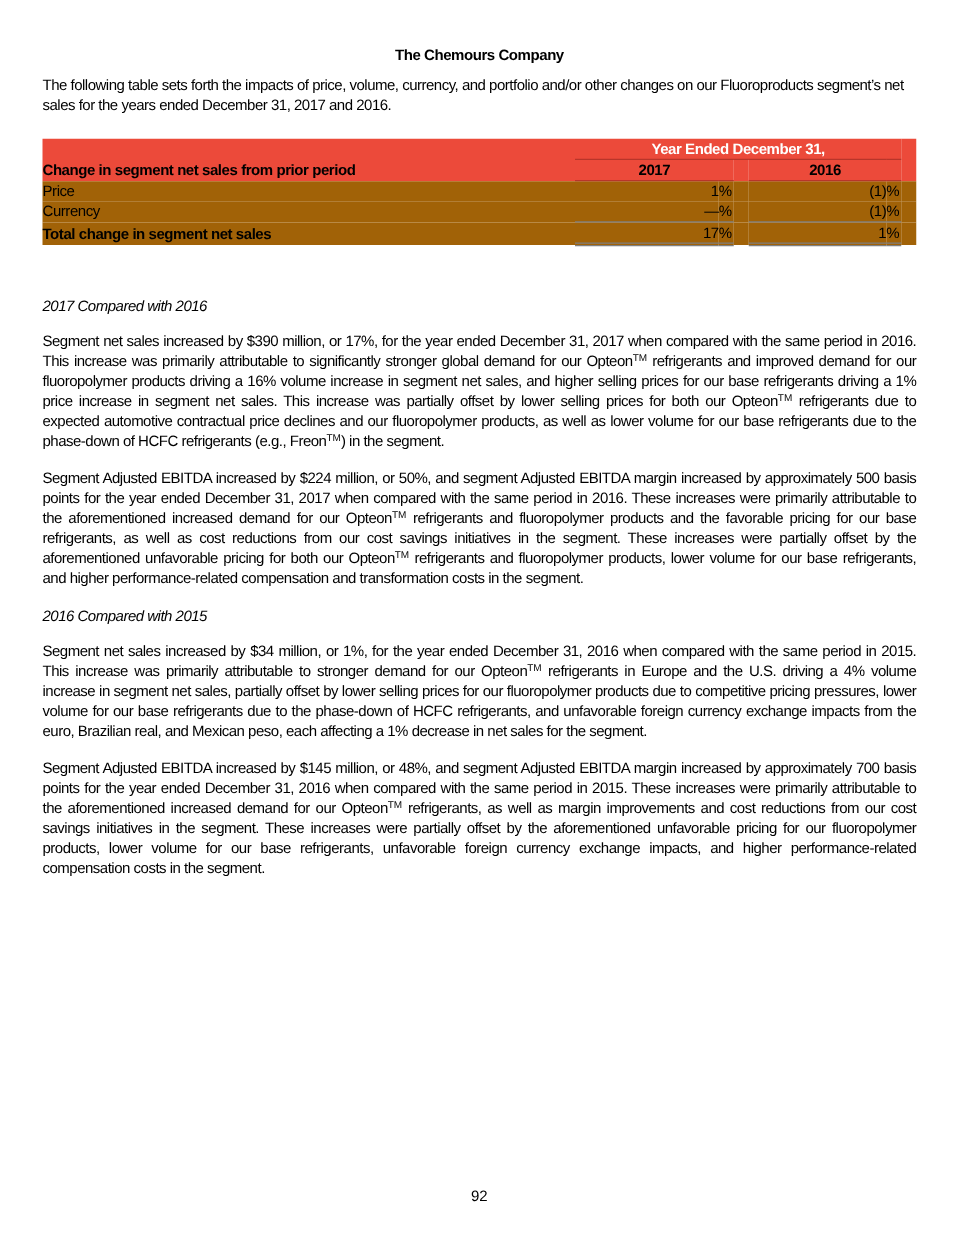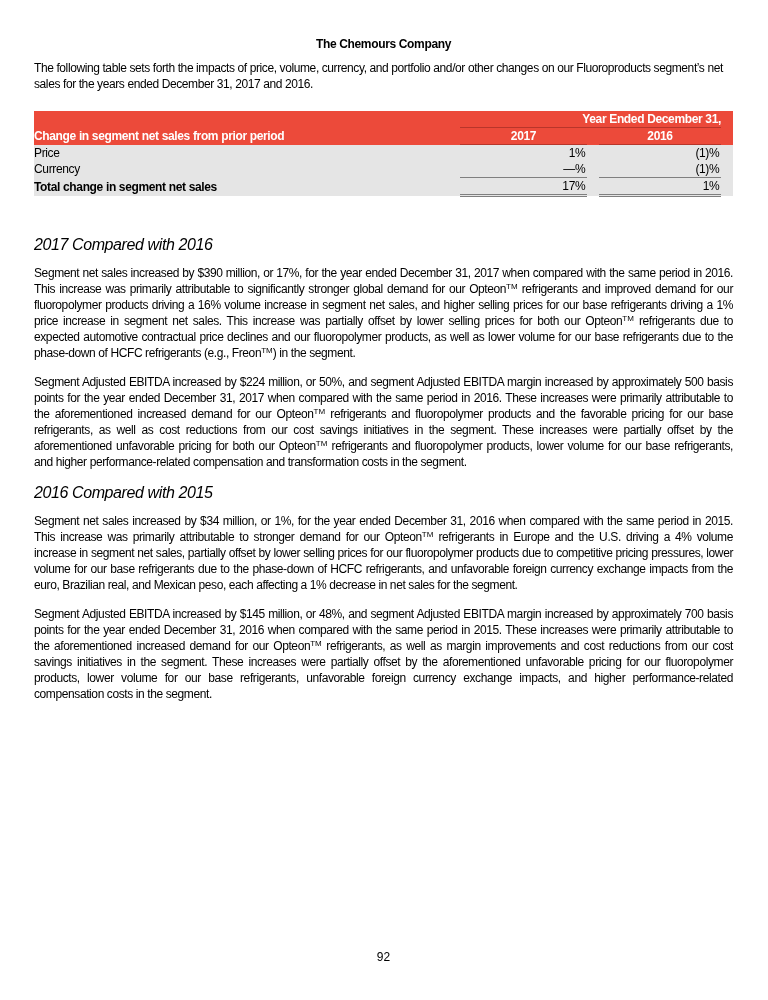--- a/index.html
+++ b/index.html
@@ -41,21 +41,21 @@
     }
     .intro {
       position: absolute;
       top: 60px;
       left: 0;
       width: 699px;
       text-align: left;
     }
     .italic-head {
       font-style: italic;
-      font-size: 16px;
+      font-size: 12px;
       letter-spacing: -0.4px;
       line-height: 16px;
       margin: 0;
     }
     
     .fin-table {
       position: absolute;
       top: 111px;
       left: 0;
       width: 699px;
@@ -63,37 +63,37 @@
       font-size: 12px;
       letter-spacing: -0.35px;
     }
     .hdr-row-1 {
       background: #ec4a3a;
       color: #ffffff;
       height: 16px;
     }
     .hdr-row-2 {
       background: #ec4a3a;
-      color: #ffffff;
+      color: #000000;
       height: 16px;
     }
     .hdr-cell {
       font-weight: bold;
       padding: 0;
       line-height: 15px;
     }
     .hdr-span {
-      text-align: right;
+      text-align: center;
       border-bottom: 1px solid #b8352a;
     }
     .hdr-year {
       text-align: center;
       border-bottom: 1px solid #b8352a;
     }
-    .row-shaded { background: #e5e5e5; padding-left: 20px; }
+    .row-shaded { background: #a16207; padding-left: 20px; }
     .row-plain { background: #ffffff; }
     .fin-table td {
       padding: 0;
       height: 16px;
       line-height: 16px;
       white-space: nowrap;
     }
     .label-cell { padding-left: 0; }
     .val-cell { text-align: right; }
     .pct-cell { text-align: left; width: 12px; }

